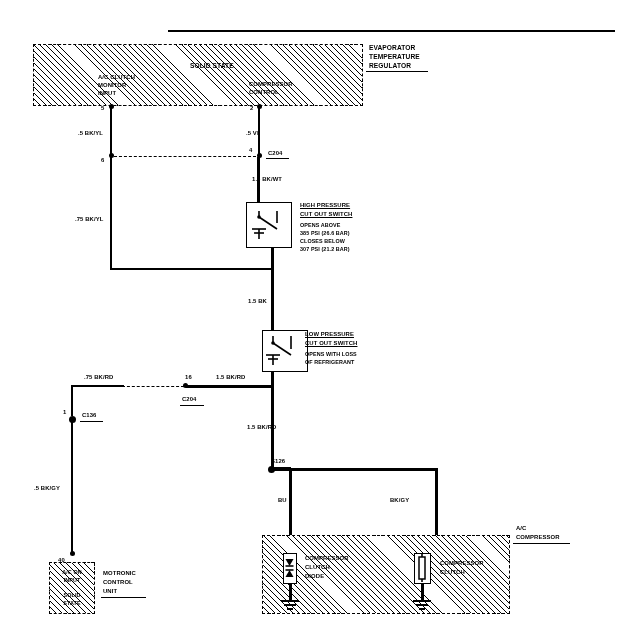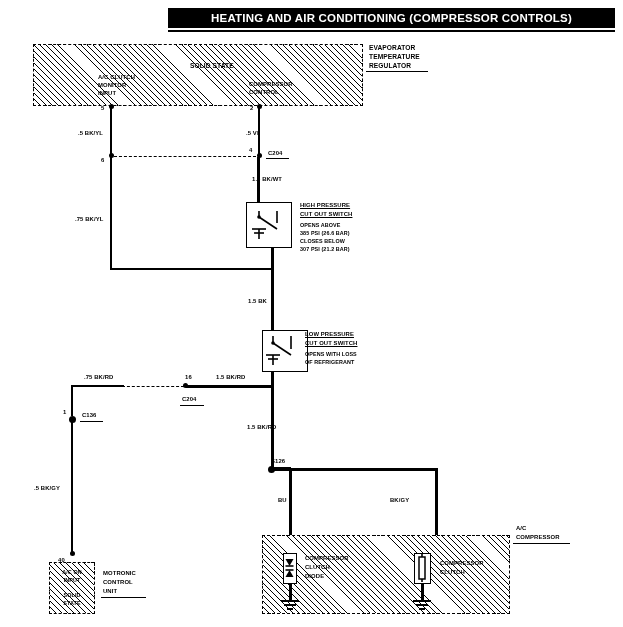--- a/index.html
+++ b/index.html
@@ -126,21 +126,20 @@
     border: 1.5px solid #000;
     background: #fff;
     box-sizing: border-box;
   }
 </style>
 </head>
 <body>
 
 <div id="sheet">
 
-  <div id="title-bar">HEATING AND AIR CONDITIONING (COMPRESSOR CONTROLS)</div>
   <div id="title-underline"></div>
 
   <div class="abs dashed-box hatch" style="left:33px; top:44px; width:330px; height:62px;"></div>
 
   <div class="lbl" style="left:190px; top:62px;">SOLID STATE</div>
 
   <div class="lbl sm" style="left:98px; top:74px;">A/C CLUTCH</div>
   <div class="lbl sm" style="left:98px; top:82px;">MONITOR</div>
   <div class="lbl sm" style="left:98px; top:90px;">INPUT</div>
 

